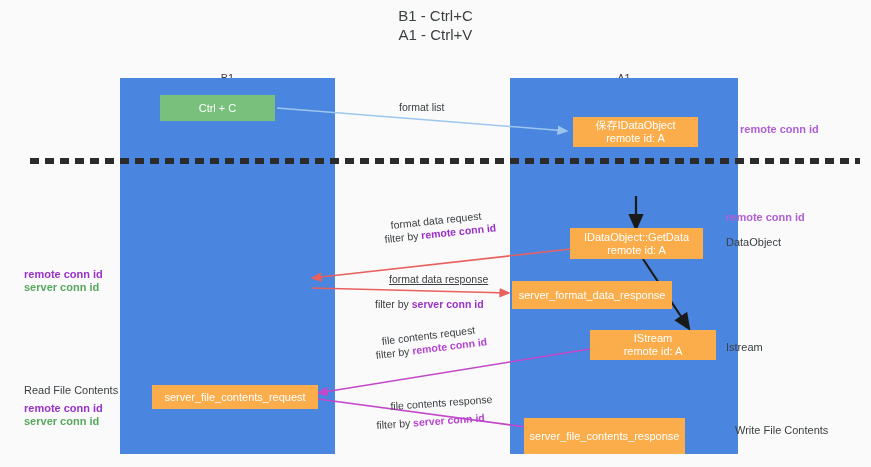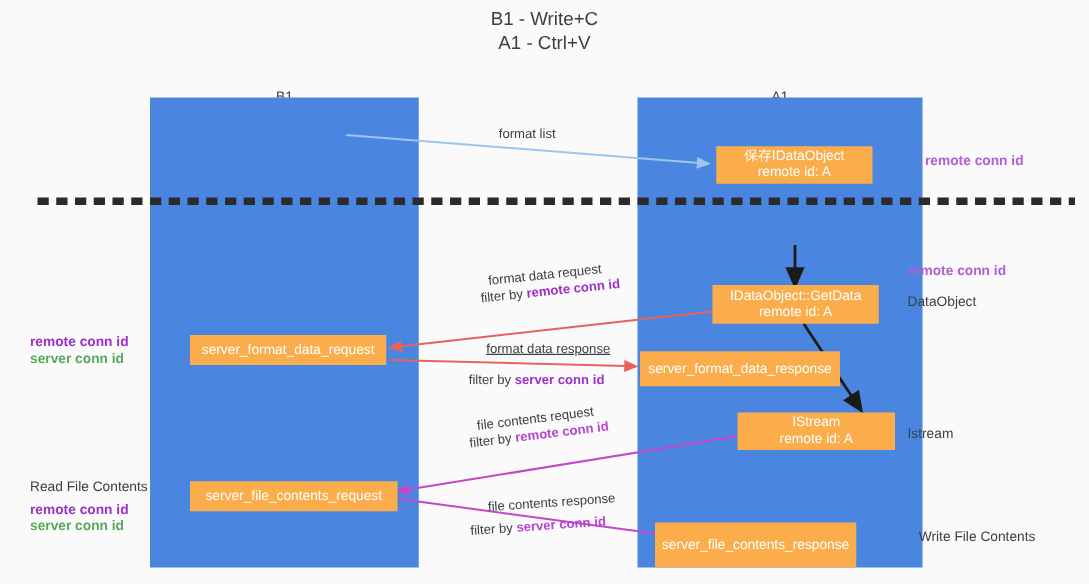--- a/index.html
+++ b/index.html
@@ -54,21 +54,21 @@
   .alabel .k-purple{color:#9b31c7;font-weight:bold;}
   .alabel .k-purple2{color:#b544d0;font-weight:bold;}
 
   svg.overlay{position:absolute;left:0;top:0;width:871px;height:467px;pointer-events:none;}
 </style>
 </head>
 <body>
 
 <div id="stage">
 
-  <div class="title"><span>B1 - Write+C</span><br><span>A1 - Ctrl+V</span></div>
+  <div class="title"><span>B1 - Ctrl+C</span><br><span>A1 - Ctrl+V</span></div>
 
   <div class="colhead" style="left:120px;top:46px;width:215px;">
     <div>B1</div>
     <div>connection</div>
   </div>
   <div class="colhead" style="left:510px;top:46px;width:228px;">
     <div>A1</div>
     <div>remote</div>
   </div>
 
@@ -101,29 +101,29 @@
 
     <line x1="312" y1="288" x2="509" y2="293" stroke="#e8615f" stroke-width="1.6" marker-end="url(#ah-red)"></line>
 
     <line x1="643" y1="259" x2="688" y2="327" stroke="#1a1a1a" stroke-width="2.2" marker-end="url(#ah-black)"></line>
 
     <line x1="590" y1="349" x2="318" y2="393" stroke="#c247c9" stroke-width="1.6" marker-end="url(#ah-purple)"></line>
 
     <line x1="318" y1="399" x2="548" y2="430" stroke="#c247c9" stroke-width="1.6" marker-end="url(#ah-purple)"></line>
   </svg>
 
+  <div class="node green" style="left:160px;top:95px;width:115px;height:26px;">Ctrl + C</div>
 
   <div class="node orange" style="left:573px;top:117px;width:125px;height:30px;">保存IDataObject
 remote id: A</div>
 
 
   <div class="node orange" style="left:570px;top:228px;width:133px;height:31px;">IDataObject::GetData
 remote id: A</div>
 
-  <div class="node orange" style="left:152px;top:268px;width:157px;height:24px;">server_format_data_request</div>
 
   <div class="node orange" style="left:512px;top:281px;width:160px;height:28px;">server_format_data_response</div>
 
   <div class="node orange" style="left:590px;top:330px;width:126px;height:30px;">IStream
 remote id: A</div>
 
   <div class="node orange" style="left:152px;top:385px;width:166px;height:24px;">server_file_contents_request</div>
 
   <div class="node orange" style="left:524px;top:418px;width:161px;height:36px;">server_file_contents_response</div>
 

